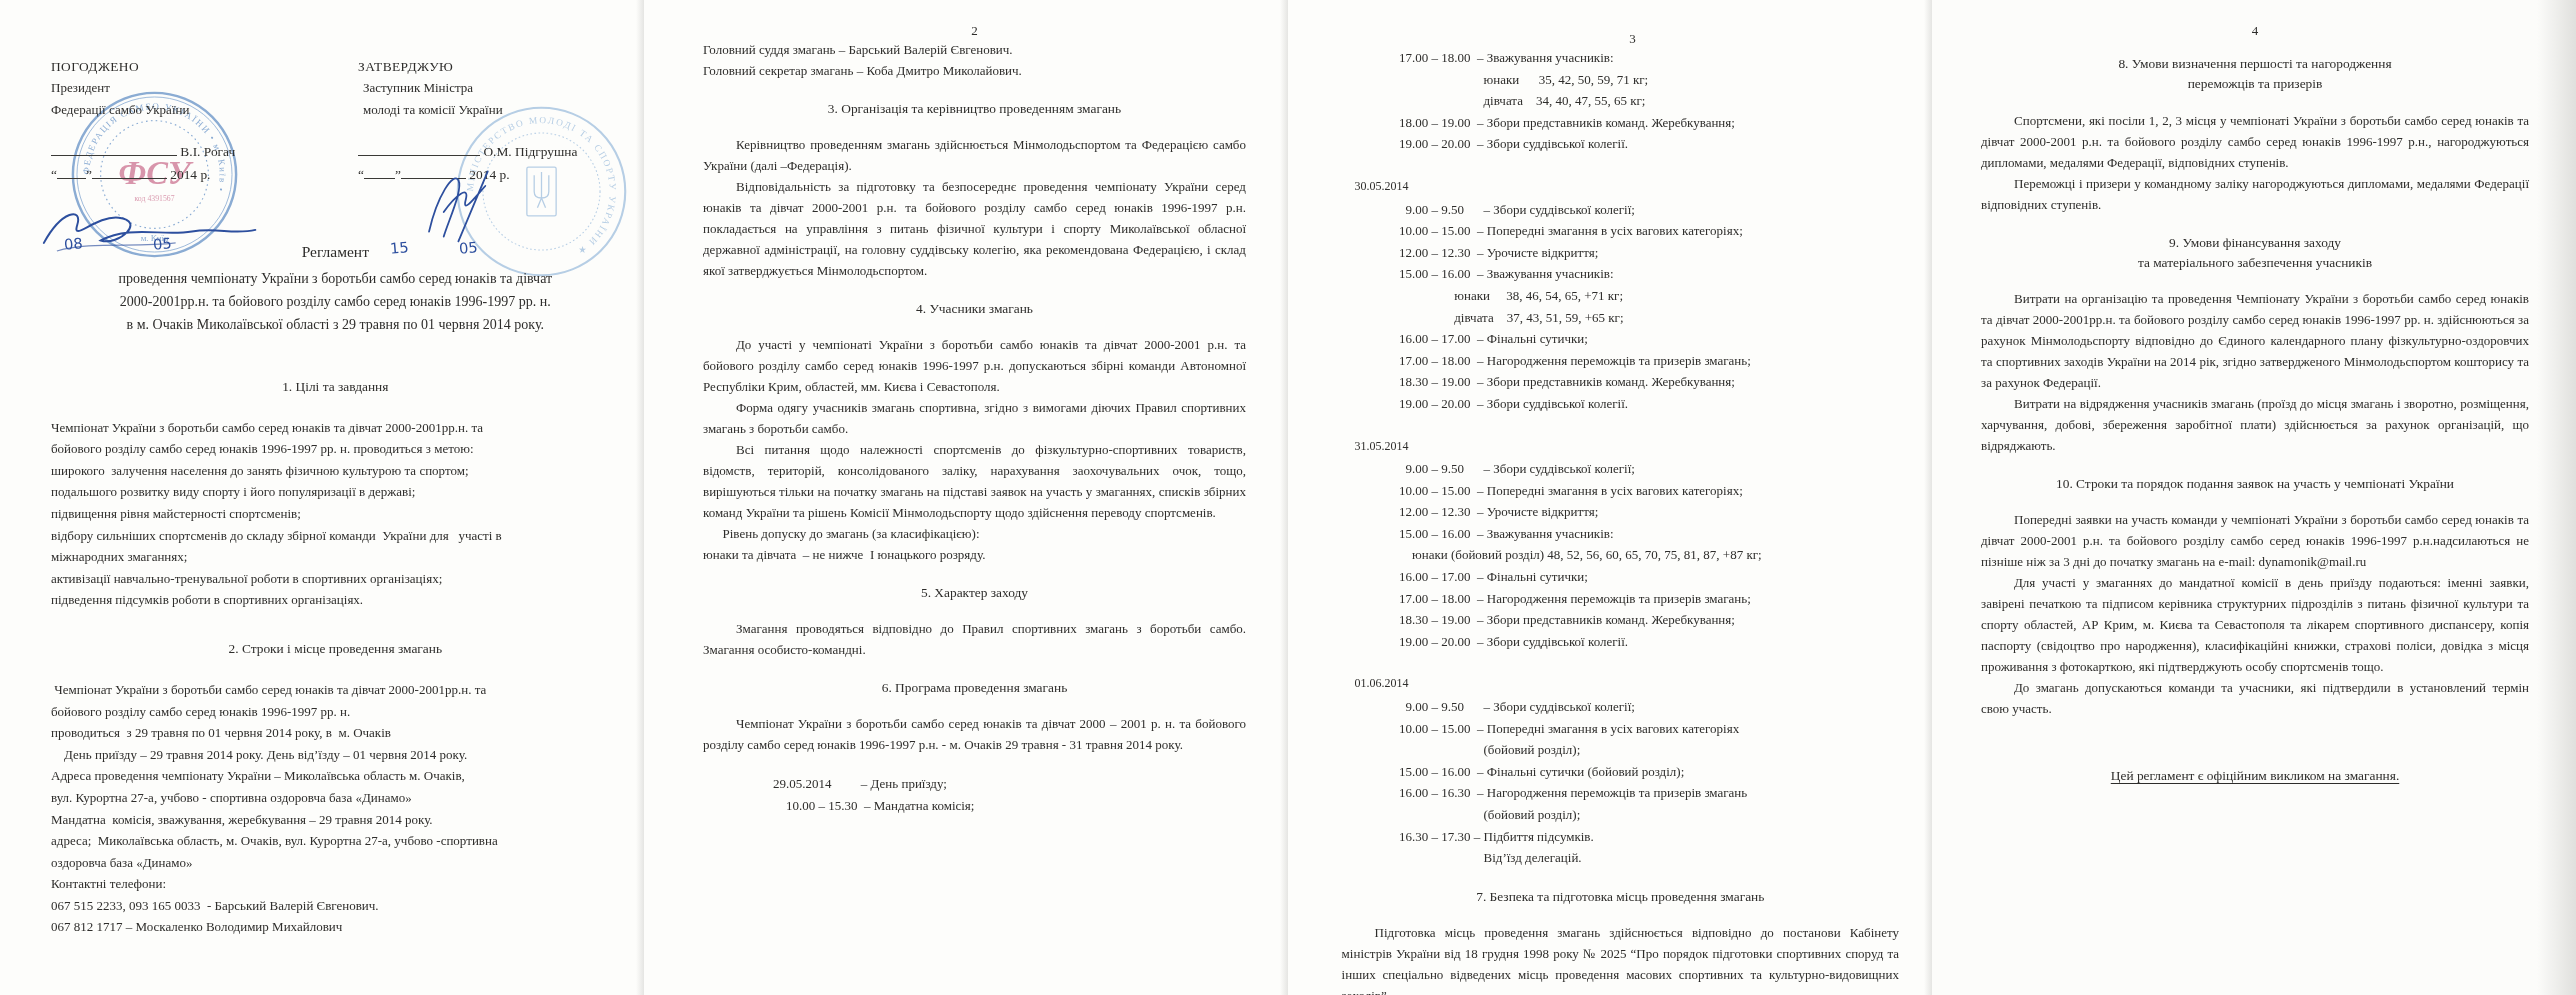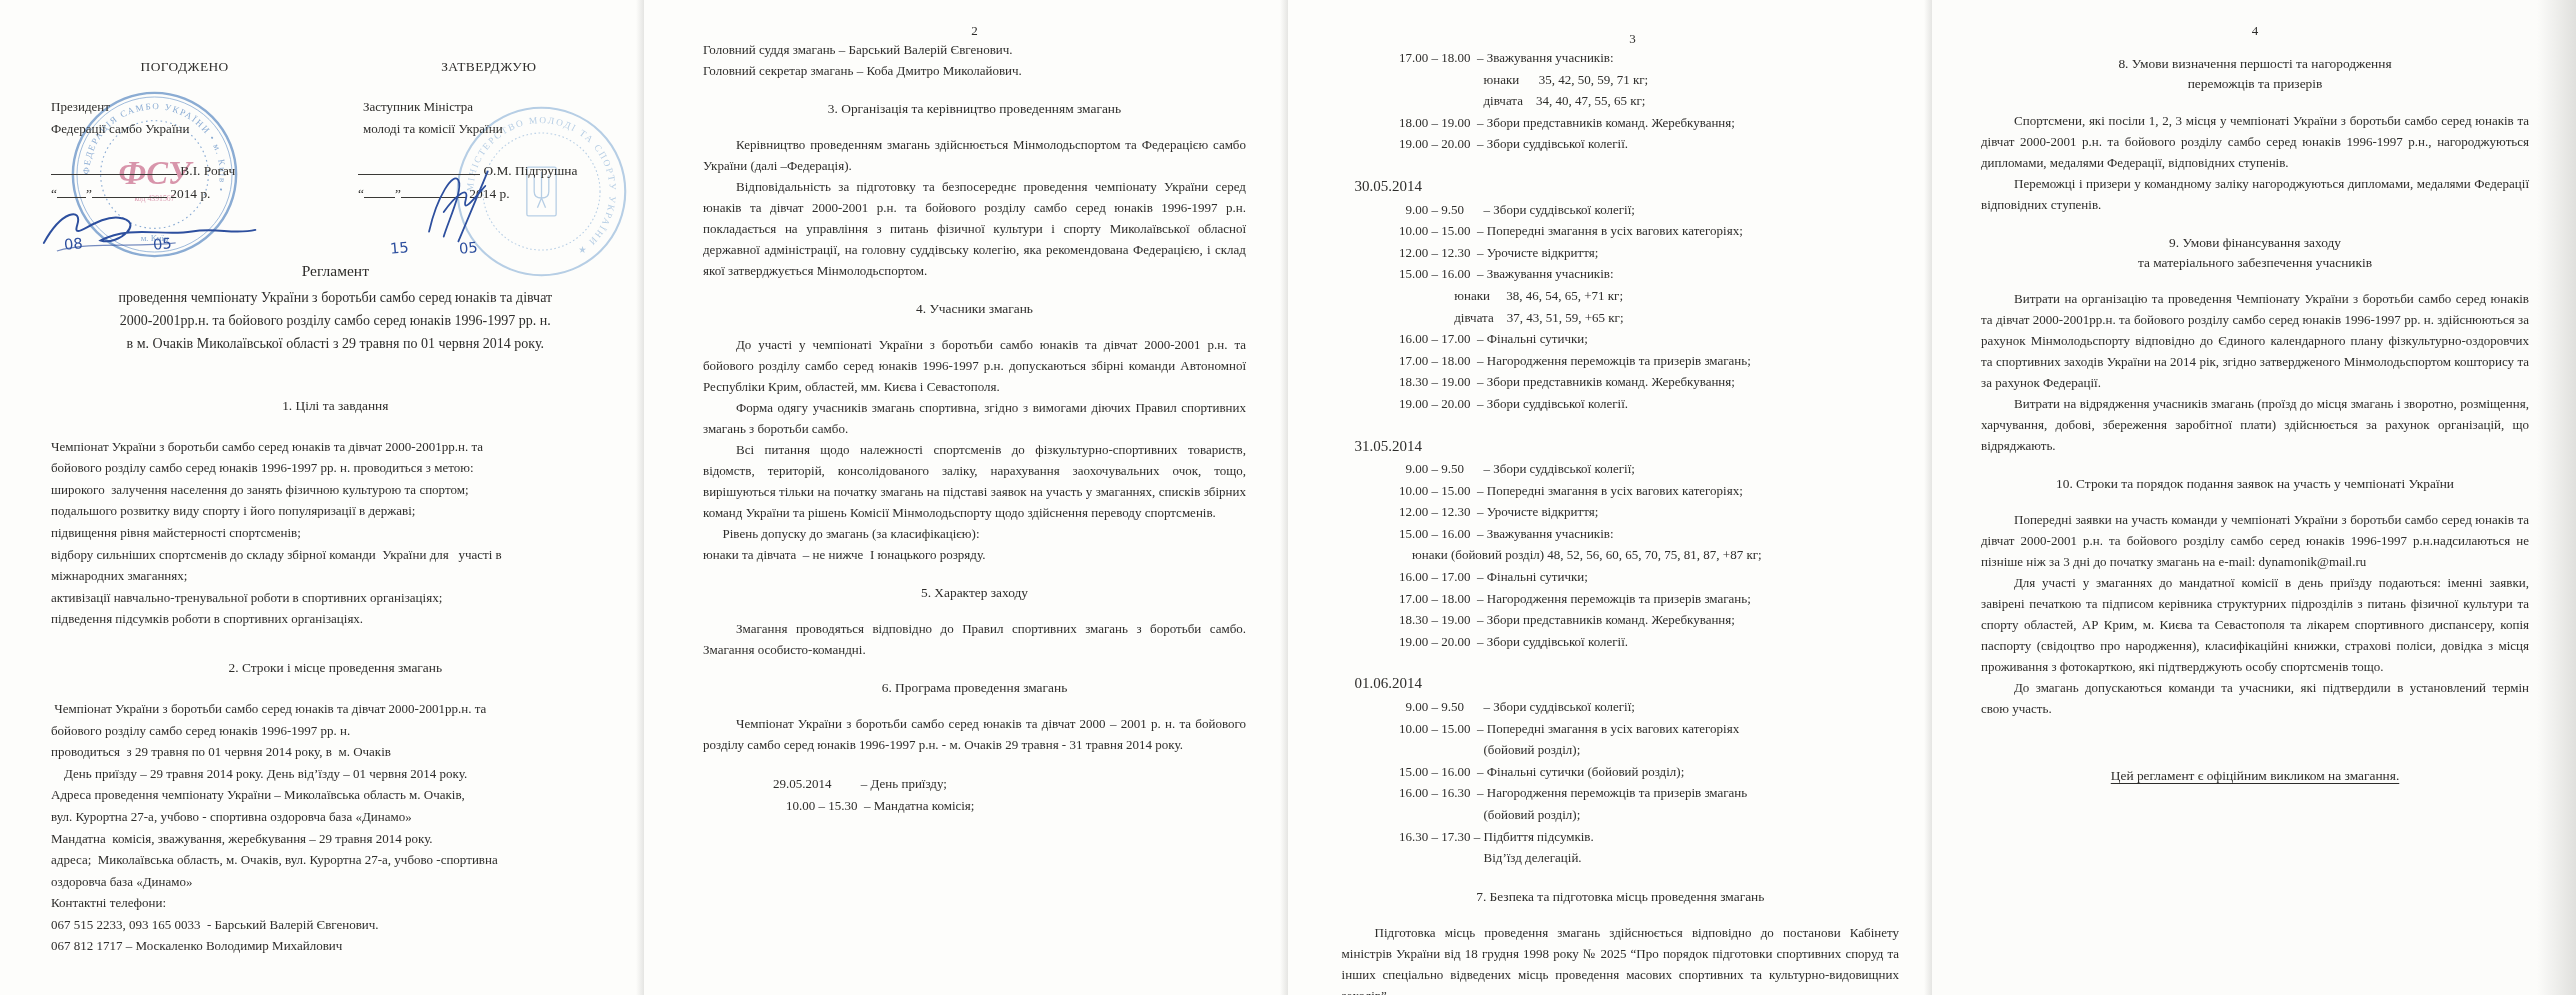--- a/index.html
+++ b/index.html
@@ -26,35 +26,35 @@
   .inner{position:relative;z-index:2;}
   .pagenum{text-align:center;font-size:13px;padding-top:23px;}
   .lines{white-space:pre-wrap;font-size:13px;line-height:21px;}
   .para{font-size:13px;line-height:21px;text-align:justify;text-indent:33px;margin:0;}
   .h{ text-align:center;font-size:13.4px;line-height:20.4px;margin:21px 0 19.6px 0;font-weight:normal;}
   .h.tight{margin:18px 0 14.7px 0;}
   
   #page1 .inner{padding:57px 24.4px 0 51px;}
   .approval{display:flex;justify-content:space-between;position:relative;}
   .appr-col{width:47%;position:relative;font-size:13.4px;line-height:20.4px;}
-  .appr-head{text-align:center;margin-bottom:19px;letter-spacing:0.4px;}
+  .appr-head{margin-bottom:0;letter-spacing:0.4px;}
   .sigline{margin-top:21px;}
   .u{display:inline-block;border-bottom:1.1px solid #3a3936;height:11.4px;}
   .dateline{margin-top:3.3px;}
   .hand{font-family:"DejaVu Sans",sans-serif;color:#2d4f9e;position:absolute;font-size:14.7px;transform:rotate(-5deg);z-index:4;}
   .stamp{position:absolute;z-index:1;mix-blend-mode:multiply;pointer-events:none;}
   .sig{position:absolute;z-index:3;pointer-events:none;}
   .titleblock{text-align:center;margin-top:54px;font-size:14.3px;line-height:23.6px;}
   .titleblock .t0{font-size:15.5px;margin-bottom:3.3px;}
   #page1 .lines{line-height:21.6px;}
   
   #page2 .inner{padding:0 42px 0 59px;}
   
   #page3 .inner{padding:0 33px 0 78px;}
-  .daydate{font-size:15px;line-height:21px;margin:21px 0 1.6px -11.4px;}
+  .daydate{font-size:12px;line-height:21px;margin:21px 0 1.6px -11.4px;}
   #page3 .sched{margin-left:33px;}
   
   #page4 .inner{padding:0 47px 0 49px;}
   .footerline{text-align:center;font-size:13.4px;margin-top:49px;}
   .footerline span{text-decoration:underline;text-underline-offset:3.3px;text-align:right;}
   .sched{white-space:pre-wrap;font-size:13px;line-height:21.6px;}
   svg text{font-family:"Liberation Serif",serif;}
 </style>
 </head>
 <body>

